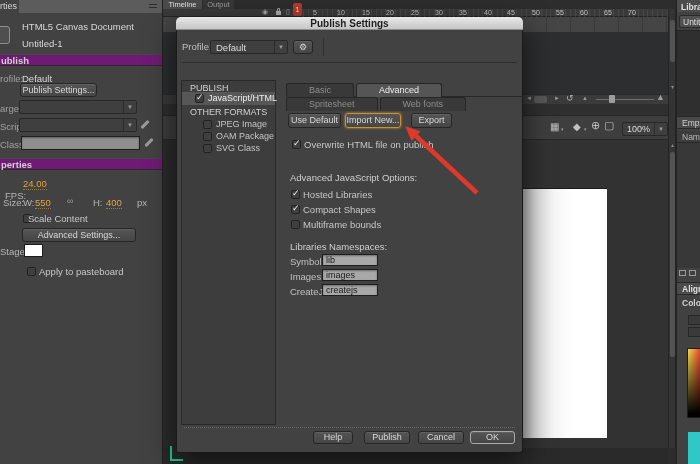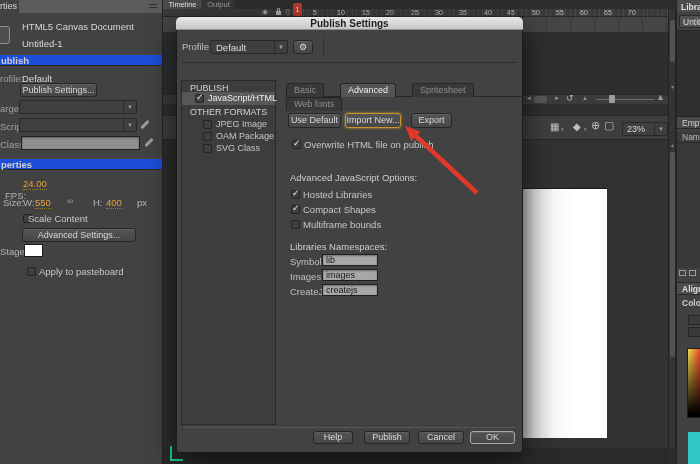--- a/index.html
+++ b/index.html
@@ -4,29 +4,29 @@
 <style>
   html,body{margin:0;padding:0;background:#1e1e1e;}
   .screen{position:relative;width:700px;height:464px;background:#2c2c2c;overflow:hidden;
           font-family:"Liberation Sans",sans-serif;font-size:9.5px;color:#c8c8c8;}
   .a{position:absolute;box-sizing:border-box;}
   .nw{white-space:nowrap;}
   .btn{background:linear-gradient(#555,#464646);border:1px solid #262626;border-radius:3px;
        color:#d8d8d8;text-align:center;box-shadow:inset 0 1px 0 rgba(255,255,255,.07);}
   .cb{width:9px;height:9px;background:#3f3f3f;border:1px solid #222;border-radius:2px;}
   .cb .t{position:absolute;left:0px;top:-3px;font-size:9px;color:#ececec;}
-  .hdr{background:#1d4ed8;border-top:1px solid #474747;border-bottom:1px solid #2a2a2a;
+  .hdr{background:#701a75;border-top:1px solid #474747;border-bottom:1px solid #2a2a2a;
        font-weight:bold;color:#cfcfcf;line-height:11px;}
   .dd{background:#3f3f3f;border:1px solid #282828;border-radius:2px;}
   .dd .ab{position:absolute;right:0;top:0;bottom:0;width:12px;border-left:1px solid #2c2c2c;
           color:#9a9a9a;font-size:6px;line-height:12px;text-align:center;}
   .inp{background:#a8a8a8;border:1px solid #1f1f1f;color:#1a1a1a;
        box-shadow:inset 0 1px 2px rgba(0,0,0,.35);}
-  .dtab{height:13px;line-height:13px;padding:0 7px;font-size:9px;background:#393939;color:#8d8d8d;
-        border:1px solid #262626;border-bottom:none;border-radius:3px 3px 0 0;margin-right:16px;
+  .dtab{height:13px;line-height:13px;padding:0 22px;font-size:9px;background:#393939;color:#8d8d8d;
+        border:1px solid #262626;border-bottom:none;border-radius:3px 3px 0 0;margin-right:2px;
         display:inline-block;}
   .dtab.on{background:#555;color:#ededed;}
   .hot{color:#e8a33b;border-bottom:1px dotted #9a7a35;}
   .mut{color:#a0a0a0;}
   .lock{width:5px;height:4px;background:#ababab;}
   .lock:before{content:"";position:absolute;left:1px;top:-3px;width:3px;height:3px;
         border:1px solid #ababab;border-bottom:none;border-radius:2px 2px 0 0;box-sizing:border-box;}
   .bar{height:3px;background:#9a9a9a;border-radius:1px;transform:rotate(-45deg);}
 </style>
 </head>
@@ -76,21 +76,21 @@
   <div class="a" style="left:163px;top:104px;width:505px;height:11px;background:#2f2f2f;"></div>
 
   <div class="a" style="left:163px;top:115px;width:505px;height:25px;background:#3e3e3e;border-top:1px solid #272727;border-bottom:1px solid #272727;"></div>
   <span class="a" style="left:550px;top:121px;font-size:10px;color:#c0c0c0;">▦</span>
   <span class="a" style="left:561px;top:126px;font-size:5px;color:#9a9a9a;">▾</span>
   <span class="a" style="left:573px;top:121px;font-size:10px;color:#c0c0c0;">◆</span>
   <span class="a" style="left:584px;top:126px;font-size:5px;color:#9a9a9a;">▾</span>
   <span class="a" style="left:591px;top:119px;font-size:11px;color:#c0c0c0;">⊕</span>
   <span class="a" style="left:604px;top:119px;font-size:11px;color:#c0c0c0;">▢</span>
   <div class="a dd" style="left:622px;top:122px;width:46px;height:14px;">
-    <span class="a" style="left:4px;top:1px;font-size:9px;color:#dcdcdc;">23%</span>
+    <span class="a" style="left:4px;top:1px;font-size:9px;color:#dcdcdc;">100%</span>
     <span class="ab">▼</span>
   </div>
 
   <div class="a" style="left:180px;top:140px;width:488px;height:308px;background:#323232;">
     <div class="a" style="left:340px;top:48px;width:87px;height:250px;border-top:1px solid #1a1a1a;background:linear-gradient(90deg,#a8a8a8 0,#dcdcdc 14px,#f6f6f6 34px,#ffffff 55px);"></div>
   </div>
 
   <div class="a" style="left:668px;top:9px;width:8px;height:439px;background:#343434;border-left:1px solid #242424;border-right:1px solid #242424;">
     <div class="a" style="left:1px;top:11px;width:5px;height:42px;background:#535353;border-radius:2px;"></div>
     <span class="a" style="left:1px;top:76px;font-size:5px;color:#888;transform:rotate(180deg);">▲</span>

